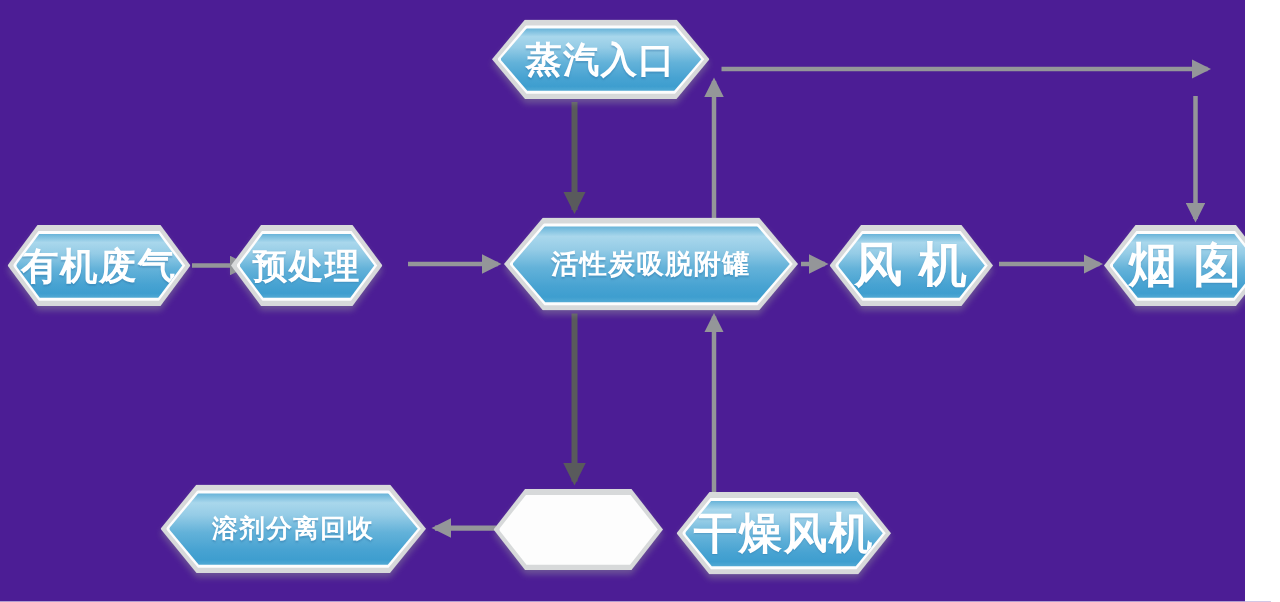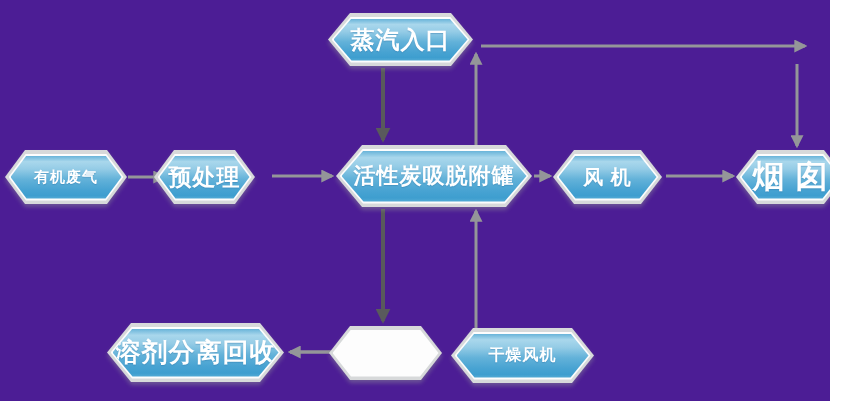--- a/index.html
+++ b/index.html
@@ -56,63 +56,63 @@
         <div class="hex hex-outer" style="inset: 0px; clip-path: polygon(0px 50%, 22px 0px, calc(100% - 22px) 0px, 100% 50%, calc(100% - 22px) 100%, 22px 100%);"></div>
         <div class="hex hex-mid" style="inset: 3.5px; clip-path: polygon(0px 50%, 19.5px 0px, calc(100% - 19.5px) 0px, 100% 50%, calc(100% - 19.5px) 100%, 19.5px 100%);"></div>
         <div class="hex hex-inner" style="inset: 5.5px; clip-path: polygon(0px 50%, 18px 0px, calc(100% - 18px) 0px, 100% 50%, calc(100% - 18px) 100%, 18px 100%);">
           <span class="label" style="font-size: 24px;">蒸汽入口</span>
         </div>
       </div>
       <div class="node" style="left: 5px; top: 150px; width: 122px; height: 54px;">
         <div class="hex hex-outer" style="inset: 0px; clip-path: polygon(0px 50%, 20px 0px, calc(100% - 20px) 0px, 100% 50%, calc(100% - 20px) 100%, 20px 100%);"></div>
         <div class="hex hex-mid" style="inset: 3.5px; clip-path: polygon(0px 50%, 17.5px 0px, calc(100% - 17.5px) 0px, 100% 50%, calc(100% - 17.5px) 100%, 17.5px 100%);"></div>
         <div class="hex hex-inner" style="inset: 5.5px; clip-path: polygon(0px 50%, 16px 0px, calc(100% - 16px) 0px, 100% 50%, calc(100% - 16px) 100%, 16px 100%);">
-          <span class="label" style="font-size: 15px;">有机废气</span>
+          <span class="label" style="font-size: 25px;">有机废气</span>
         </div>
       </div>
       <div class="node" style="left: 154px; top: 150px; width: 101px; height: 54px;">
         <div class="hex hex-outer" style="inset: 0px; clip-path: polygon(0px 50%, 20px 0px, calc(100% - 20px) 0px, 100% 50%, calc(100% - 20px) 100%, 20px 100%);"></div>
         <div class="hex hex-mid" style="inset: 3.5px; clip-path: polygon(0px 50%, 17.5px 0px, calc(100% - 17.5px) 0px, 100% 50%, calc(100% - 17.5px) 100%, 17.5px 100%);"></div>
         <div class="hex hex-inner" style="inset: 5.5px; clip-path: polygon(0px 50%, 16px 0px, calc(100% - 16px) 0px, 100% 50%, calc(100% - 16px) 100%, 16px 100%);">
           <span class="label" style="font-size: 23px;">预处理</span>
         </div>
       </div>
       <div class="node" style="left: 336px; top: 145px; width: 196px; height: 62px;">
         <div class="hex hex-outer" style="inset: 0px; clip-path: polygon(0px 50%, 26px 0px, calc(100% - 26px) 0px, 100% 50%, calc(100% - 26px) 100%, 26px 100%);"></div>
         <div class="hex hex-mid" style="inset: 3.5px; clip-path: polygon(0px 50%, 23.5px 0px, calc(100% - 23.5px) 0px, 100% 50%, calc(100% - 23.5px) 100%, 23.5px 100%);"></div>
         <div class="hex hex-inner" style="inset: 5.5px; clip-path: polygon(0px 50%, 22px 0px, calc(100% - 22px) 0px, 100% 50%, calc(100% - 22px) 100%, 22px 100%);">
-          <span class="label" style="font-size: 22px; text-align: right;">活性炭吸脱附罐</span>
+          <span class="label" style="font-size: 18px; text-align: right;">活性炭吸脱附罐</span>
         </div>
       </div>
       <div class="node" style="left: 553px; top: 150px; width: 109px; height: 54px;">
         <div class="hex hex-outer" style="inset: 0px; clip-path: polygon(0px 50%, 21px 0px, calc(100% - 21px) 0px, 100% 50%, calc(100% - 21px) 100%, 21px 100%);"></div>
         <div class="hex hex-mid" style="inset: 3.5px; clip-path: polygon(0px 50%, 18.5px 0px, calc(100% - 18.5px) 0px, 100% 50%, calc(100% - 18.5px) 100%, 18.5px 100%);"></div>
         <div class="hex hex-inner" style="inset: 5.5px; clip-path: polygon(0px 50%, 17px 0px, calc(100% - 17px) 0px, 100% 50%, calc(100% - 17px) 100%, 17px 100%);">
-          <span class="label" style="font-size: 20px;">风 机</span>
+          <span class="label" style="font-size: 32px;">风 机</span>
         </div>
       </div>
       <div class="node" style="left: 736px; top: 150px; width: 109px; height: 54px;">
         <div class="hex hex-outer" style="inset: 0px; clip-path: polygon(0px 50%, 21px 0px, calc(100% - 21px) 0px, 100% 50%, calc(100% - 21px) 100%, 21px 100%);"></div>
         <div class="hex hex-mid" style="inset: 3.5px; clip-path: polygon(0px 50%, 18.5px 0px, calc(100% - 18.5px) 0px, 100% 50%, calc(100% - 18.5px) 100%, 18.5px 100%);"></div>
         <div class="hex hex-inner" style="inset: 5.5px; clip-path: polygon(0px 50%, 17px 0px, calc(100% - 17px) 0px, 100% 50%, calc(100% - 17px) 100%, 17px 100%);">
           <span class="label" style="font-size: 32px;">烟 囱</span>
         </div>
       </div>
       <div class="node" style="left: 107px; top: 323px; width: 177px; height: 59px;">
         <div class="hex hex-outer" style="inset: 0px; clip-path: polygon(0px 50%, 24px 0px, calc(100% - 24px) 0px, 100% 50%, calc(100% - 24px) 100%, 24px 100%);"></div>
         <div class="hex hex-mid" style="inset: 3.5px; clip-path: polygon(0px 50%, 21.5px 0px, calc(100% - 21.5px) 0px, 100% 50%, calc(100% - 21.5px) 100%, 21.5px 100%);"></div>
         <div class="hex hex-inner" style="inset: 5.5px; clip-path: polygon(0px 50%, 20px 0px, calc(100% - 20px) 0px, 100% 50%, calc(100% - 20px) 100%, 20px 100%);">
-          <span class="label" style="font-size: 26px;">溶剂分离回收</span>
+          <span class="label" style="font-size: 17px;">溶剂分离回收</span>
         </div>
       </div>
       <div class="node" style="left: 329px; top: 326px; width: 113px; height: 54px;">
         <div class="hex hex-outer" style="inset: 0px; clip-path: polygon(0px 50%, 21px 0px, calc(100% - 21px) 0px, 100% 50%, calc(100% - 21px) 100%, 21px 100%);"></div>
         <div class="hex hex-mid" style="inset: 3.5px; clip-path: polygon(0px 50%, 18.5px 0px, calc(100% - 18.5px) 0px, 100% 50%, calc(100% - 18.5px) 100%, 18.5px 100%);"></div>
       </div>
       <div class="node" style="left: 451px; top: 328px; width: 143px; height: 55px;">
         <div class="hex hex-outer" style="inset: 0px; clip-path: polygon(0px 50%, 22px 0px, calc(100% - 22px) 0px, 100% 50%, calc(100% - 22px) 100%, 22px 100%);"></div>
         <div class="hex hex-mid" style="inset: 3.5px; clip-path: polygon(0px 50%, 19.5px 0px, calc(100% - 19.5px) 0px, 100% 50%, calc(100% - 19.5px) 100%, 19.5px 100%);"></div>
         <div class="hex hex-inner" style="inset: 5.5px; clip-path: polygon(0px 50%, 18px 0px, calc(100% - 18px) 0px, 100% 50%, calc(100% - 18px) 100%, 18px 100%);">
-          <span class="label" style="font-size: 16px;">干燥风机</span>
+          <span class="label" style="font-size: 29px;">干燥风机</span>
         </div>
       </div>
     </div>
 </div>
 
 </body></html>

